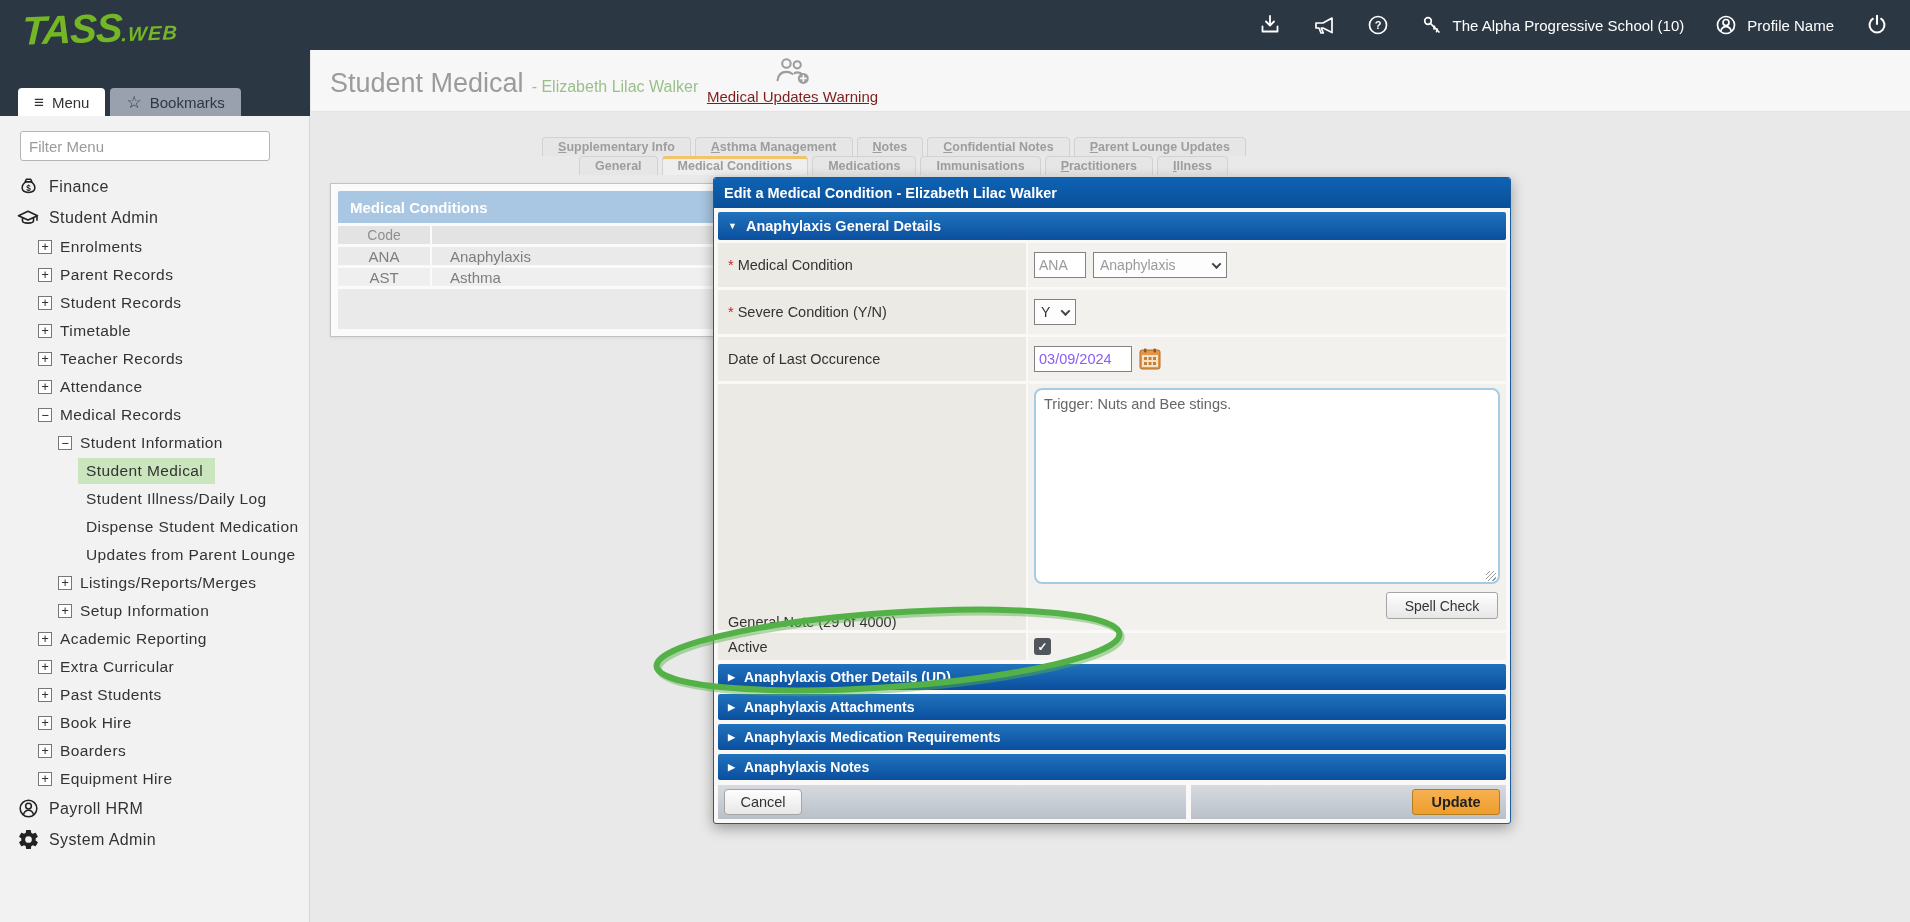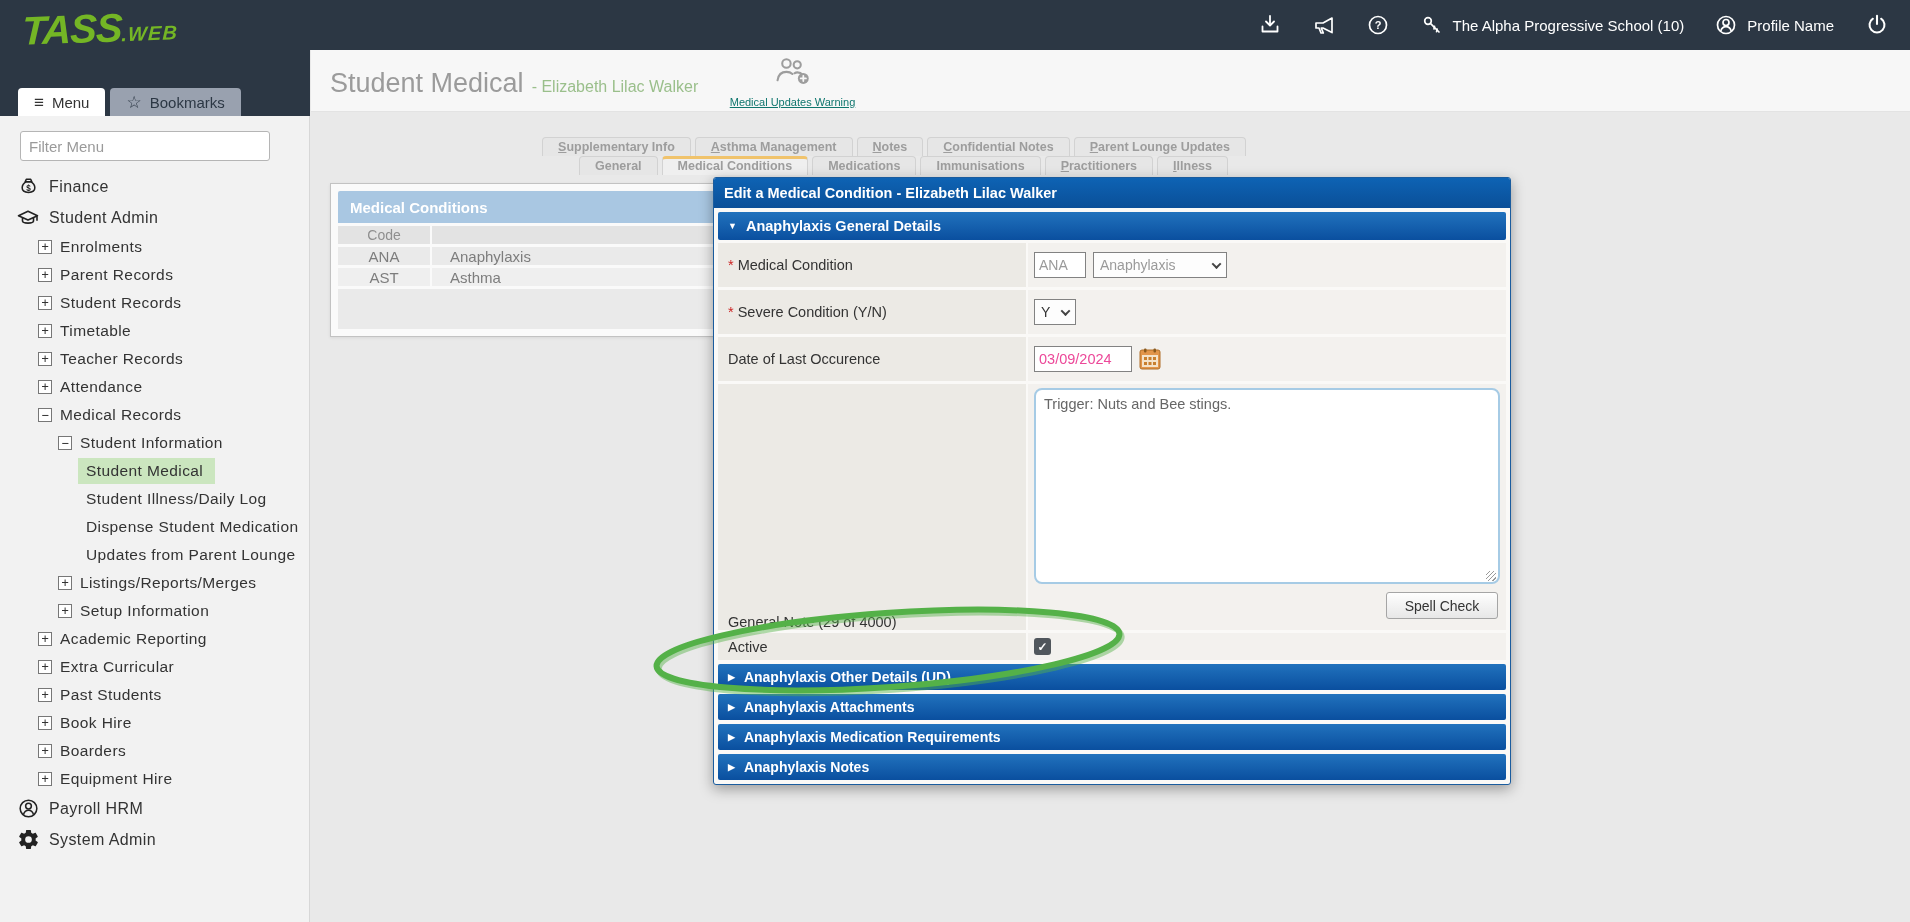--- a/index.html
+++ b/index.html
@@ -69,21 +69,21 @@
   
   .head-band {
     position:absolute; left:311px; top:50px; right:0; height:62px;
     background:#f7f7f7; border-bottom:1px solid #e3e3e3;
   }
   .page-title-wrap { position:absolute; left:330px; top:68px; display:flex; align-items:baseline; gap:8px; white-space:nowrap; }
   .page-title { font-size:27px; color:#9b9b9b; }
   .page-subtitle { font-size:16px; color:#9abf8b; }
   .warn-wrap { position:absolute; left:705px; top:55px; width:175px; text-align:center; cursor:pointer; }
   .warn-wrap svg { display:block; margin:0 auto; }
-  .warn-text { font-size:11px; color:#0f766e; text-decoration:underline; margin-top:11px; }
+  .warn-text { font-size:15px; color:#7f1d1d; text-decoration:underline; margin-top:3px; }
   
   .tabs-row { position:absolute; display:flex; justify-content:flex-end; z-index:2;text-align:right; }
   .tabs-row1 { top:137px; left:540px; width:706px; }
   .tabs-row2 { top:156px; left:540px; width:688px; }
   .tab {
     height:19px; line-height:18px; padding:0 15px; margin-left:4px;
     background:#e6e6e6; border:1px solid #d2d2d2; border-bottom:none;
     border-radius:4px 4px 0 0; font-size:12.5px; font-weight:bold; color:#9d9d9d;
     white-space:nowrap; cursor:pointer;
   }
@@ -135,21 +135,21 @@
   .f-field {
     flex:1; background:#f3f1ee; display:flex; align-items:center; padding-left:6px;
   }
   .row-h { height:44px; }
   .req { color:#cc2222; margin-right:4px; }
   .txt-input {
     height:26px; border:1px solid #828282; background:#fff; font-family:inherit;
     font-size:14px; padding:0 4px; color:#333;
   }
   .code-input { width:52px; color:#9a9a9a; }
-  .date-input { width:98px; color:#ec4899; font-size:14.5px; }
+  .date-input { width:98px; color:#8b5cf6; font-size:14.5px; }
   .mock-select {
     height:26px; border:1px solid #828282; background:#fdfdfd; display:flex;
     align-items:center; justify-content:space-between; padding:0 6px; cursor:pointer;
   }
   .mock-select .chev {
     width:7px; height:7px; border-right:2px solid #444; border-bottom:2px solid #444;
     transform:rotate(45deg) translate(-1px,-1px); margin-left:8px;
   }
   .sel-condition { width:134px; margin-left:7px; font-size:14px; color:#9a9a9a; }
   .sel-severe { width:42px; font-size:14px; color:#333; }
@@ -533,20 +533,28 @@
       <div class="acc closed">
         <span class="tri">▶</span>
         <span>Anaphylaxis Medication Requirements</span>
       </div>
       <div class="acc closed">
         <span class="tri">▶</span>
         <span>Anaphylaxis Notes</span>
       </div>
     </div>
 
+  <div class="modal-footer">
+    <div class="foot-cell foot-left">
+      <button class="btn cancel-btn">Cancel</button>
+    </div>
+    <div class="foot-cell foot-right">
+      <button class="update-btn">Update</button>
+    </div>
+  </div>
 </div>
 
 <svg class="annotation" width="1910" height="922" viewBox="0 0 1910 922">
   <g transform="rotate(-4 888 650)">
     <ellipse id="ann-el2" cx="890" cy="653" rx="232" ry="37" fill="none" stroke-width="6" opacity="0.45" stroke="#54b148"></ellipse>
     <ellipse id="ann-el" cx="888" cy="650" rx="232" ry="37" fill="none" stroke-width="6" stroke="#54b148"></ellipse>
   </g>
 </svg>
 
 </body></html>

